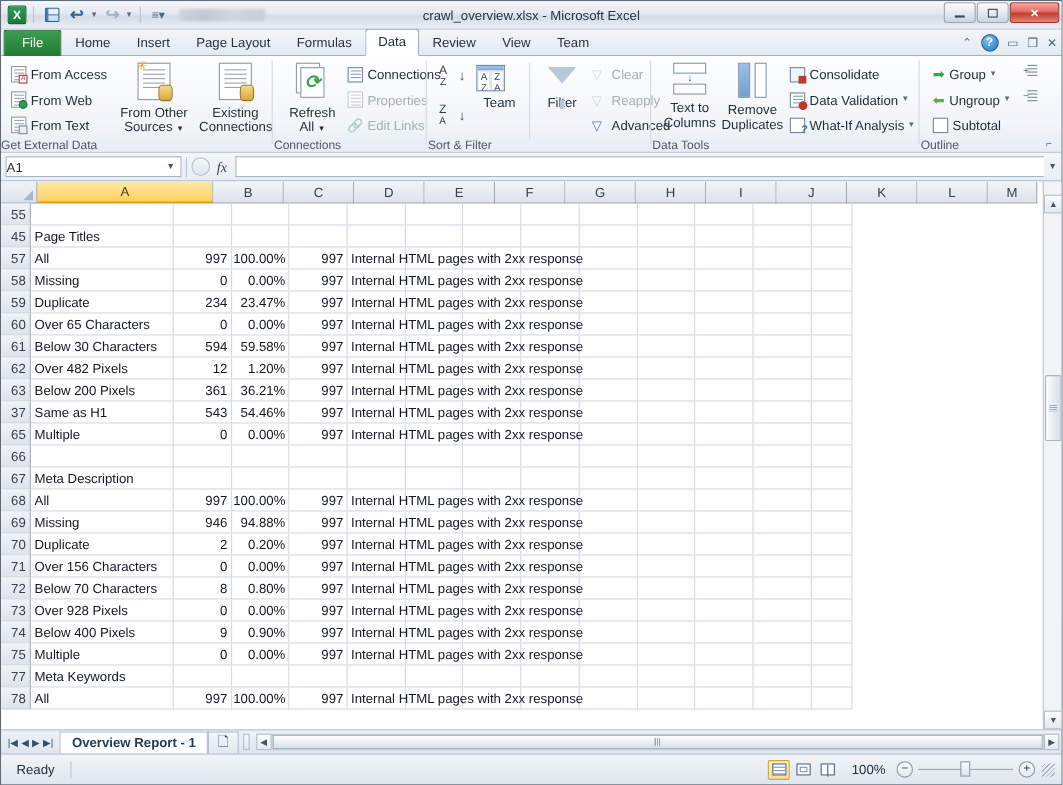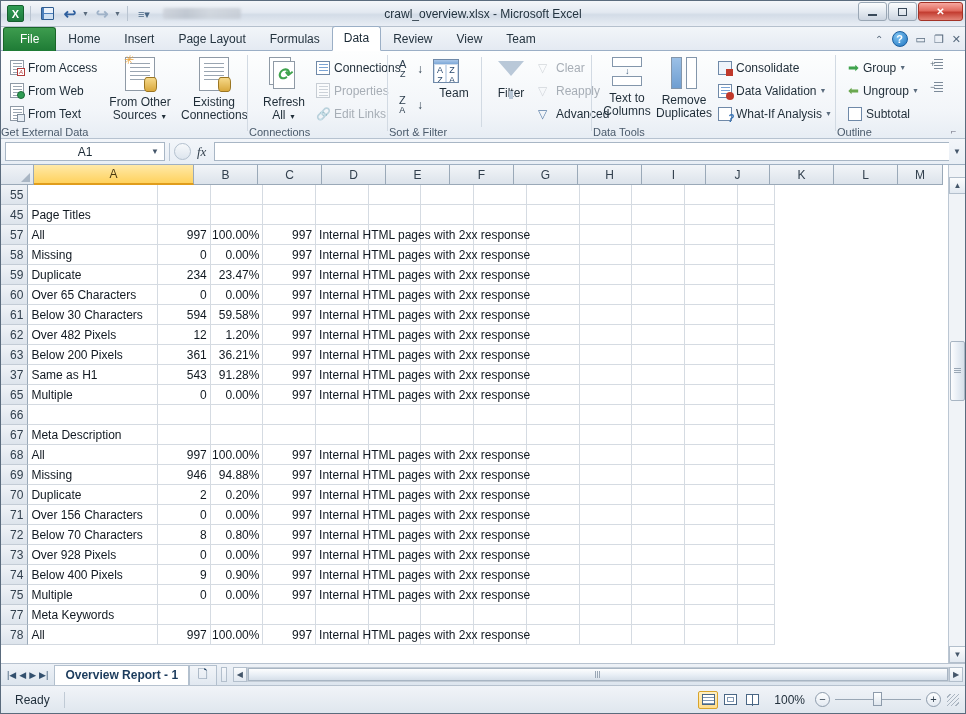--- a/index.html
+++ b/index.html
@@ -157,21 +157,21 @@
   .dlg { position:absolute; right:4px; bottom:3px; width:10px;height:10px; color:#667; font-size:9px; }
 
   
   .fbar {
     position:absolute; left:0; top:138px; width:964px; height:26px;
     background: linear-gradient(#f3f6fa,#e8eef5);
     border-bottom:1px solid #9fb0c2; display:flex; align-items:center;
   }
   .namebox {
     margin-left:4px; width:160px; height:19px; background:#fff;
-    border:1px solid #a8b6c5; display:flex; align-items:center; justify-content:center;
+    border:1px solid #a8b6c5; display:flex; align-items:center; justify-content:flex-start;
     font-size:12px; color:#1b2a36; position:relative;
   }
   .namebox .nb-caret { position:absolute; right:5px; font-size:8px; color:#44566a; }
   .fx-sep { width:1px;height:18px;background:#b9c6d4; margin:0 4px; }
   .fxcircle {
     width:17px;height:17px;border-radius:50%;
     background: linear-gradient(#f7f9fb,#dde5ee); border:1px solid #b3c0ce;
   }
   .fxlbl { font-family:"Liberation Serif", serif; font-style:italic; font-size:13px; color:#33414f; padding:0 8px 0 6px; }
   .finput { flex:1; height:19px; background:#fff; border:1px solid #a8b6c5; border-right:none; margin-right:0; }
@@ -681,21 +681,21 @@
           <div class="cell wI"></div>
           <div class="cell wJ"></div>
           <div class="cell wK"></div>
           <div class="cell wL"></div>
           <div class="cell wM"></div>
         </div>
         <div class="row">
           <div class="rh">37</div>
           <div class="cell wA">Same as H1</div>
           <div class="cell num wB">543</div>
-          <div class="cell num wC">91.28%</div>
+          <div class="cell num wC">54.46%</div>
           <div class="cell num wD">997</div>
           <div class="cell wE spill wide">
             <span>Internal HTML pages with 2xx response</span>
           </div>
           <div class="cell wF"></div>
           <div class="cell wG"></div>
           <div class="cell wH"></div>
           <div class="cell wI"></div>
           <div class="cell wJ"></div>
           <div class="cell wK"></div>

